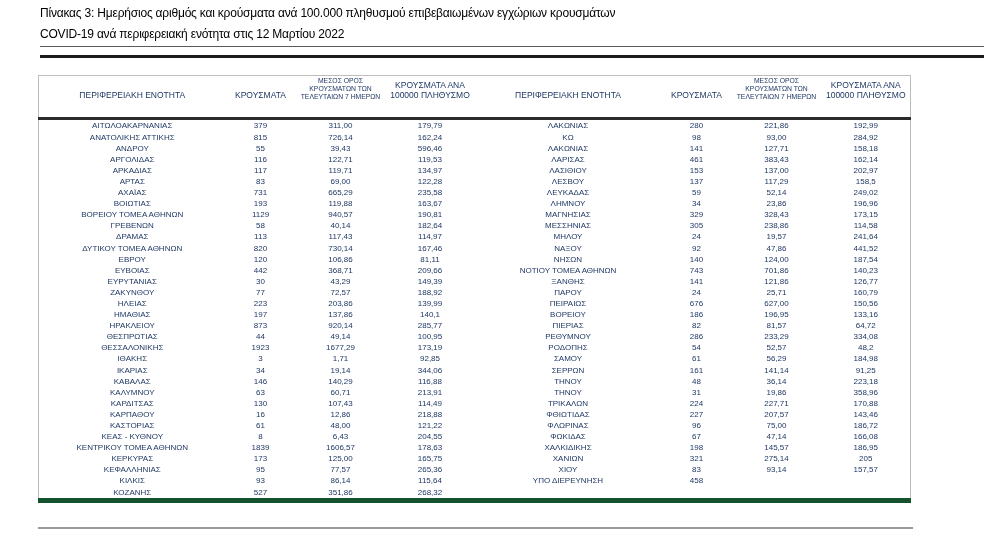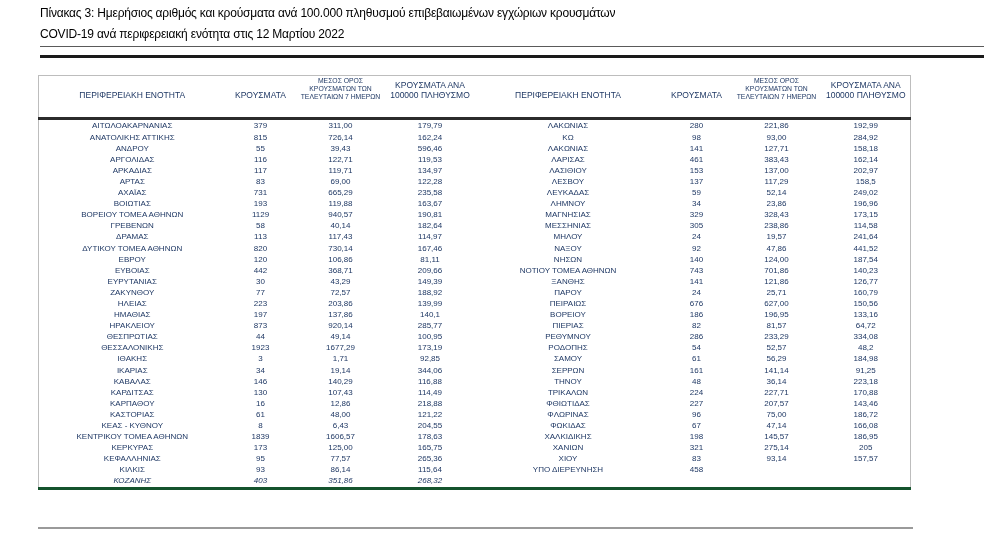--- a/index.html
+++ b/index.html
@@ -51,21 +51,21 @@
   th.h-per100k { font-size: 8.5px; }
   table.covid td {
     height: 11.1px;
     font-size: 8px;
     line-height: 11px;
     text-align: center;
     padding: 0 2px;
     white-space: nowrap;
     overflow: hidden;
   }
-  tbody tr:last-child td { border-bottom: 3px solid #14532d; font-style: italic; }
+  tbody tr:last-child td { border-bottom: 5px solid #14532d; }
   col.c-name { width: 187px; }
   col.c-cases { width: 70px; }
   col.c-avg { width: 90px; }
   col.c-per { width: 89px; }
 </style>
 </head>
 <body>
 
 <div class="page">
 
@@ -335,20 +335,30 @@
           <td>ΚΑΒΑΛΑΣ</td>
           <td>146</td>
           <td>140,29</td>
           <td>116,88</td>
           <td>ΤΗΝΟΥ</td>
           <td>48</td>
           <td>36,14</td>
           <td>223,18</td>
         </tr>
         <tr>
+          <td>ΚΑΛΥΜΝΟΥ</td>
+          <td>63</td>
+          <td>60,71</td>
+          <td>213,91</td>
+          <td>ΤΗΝΟΥ</td>
+          <td>31</td>
+          <td>19,86</td>
+          <td>358,96</td>
+        </tr>
+        <tr>
           <td>ΚΑΡΔΙΤΣΑΣ</td>
           <td>130</td>
           <td>107,43</td>
           <td>114,49</td>
           <td>ΤΡΙΚΑΛΩΝ</td>
           <td>224</td>
           <td>227,71</td>
           <td>170,88</td>
         </tr>
         <tr>
@@ -416,21 +426,21 @@
           <td>93</td>
           <td>86,14</td>
           <td>115,64</td>
           <td>ΥΠΟ ΔΙΕΡΕΥΝΗΣΗ</td>
           <td>458</td>
           <td></td>
           <td></td>
         </tr>
         <tr>
           <td>ΚΟΖΑΝΗΣ</td>
-          <td>403</td>
+          <td>527</td>
           <td>351,86</td>
           <td>268,32</td>
           <td></td>
           <td></td>
           <td></td>
           <td></td>
         </tr>
       </tbody>
   </table>
 

